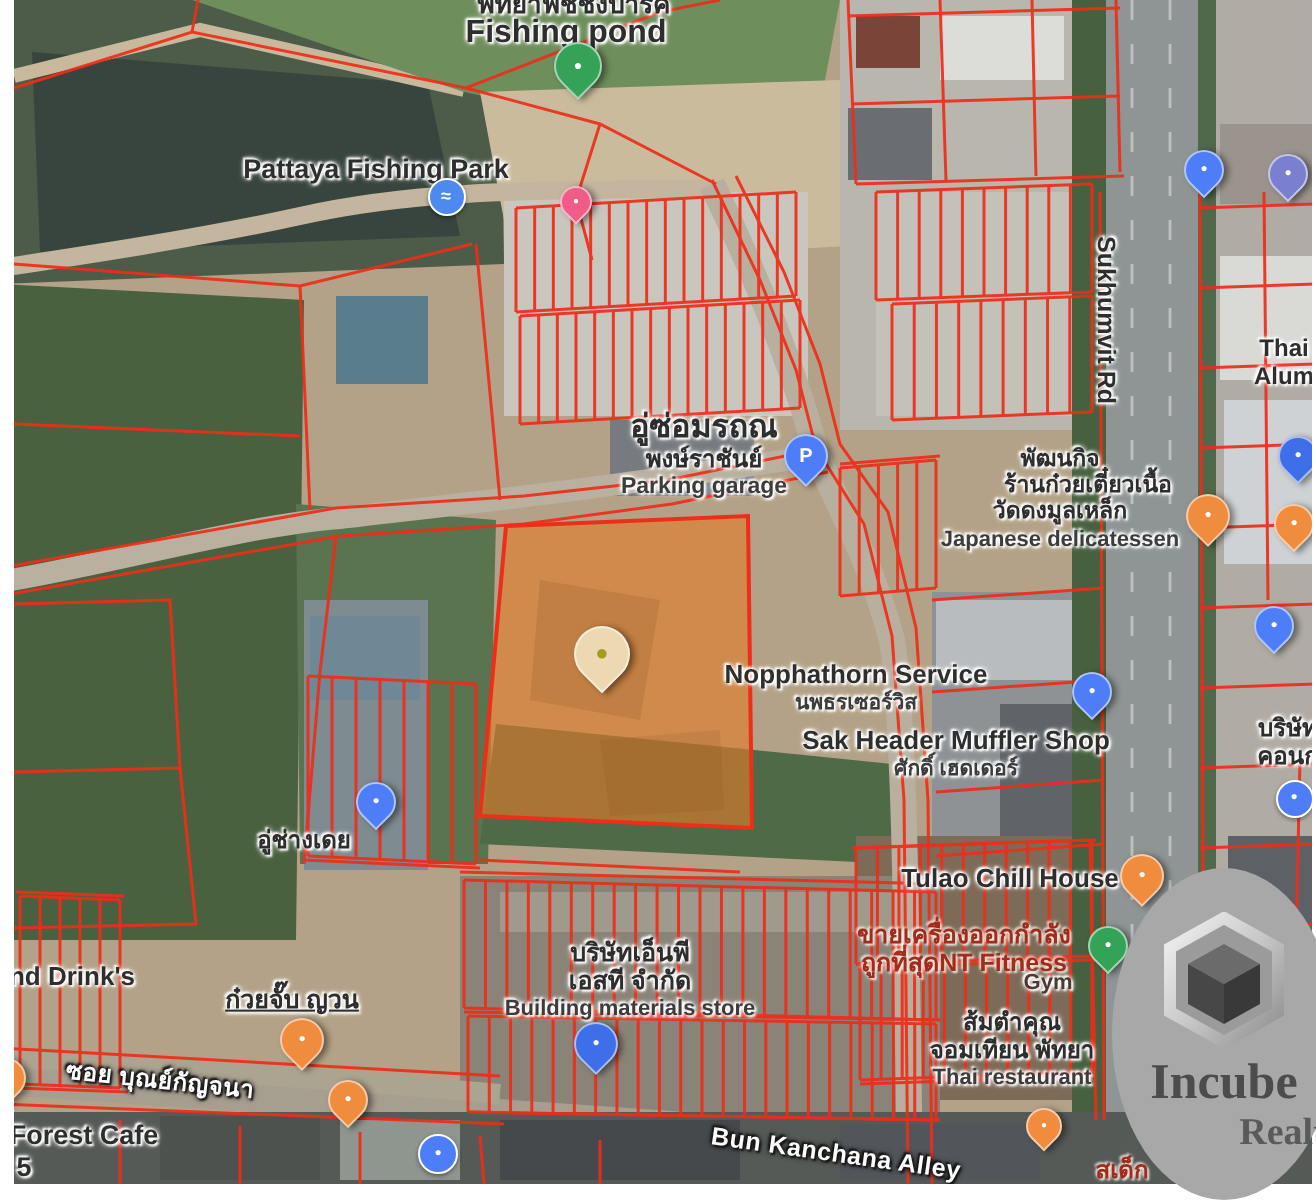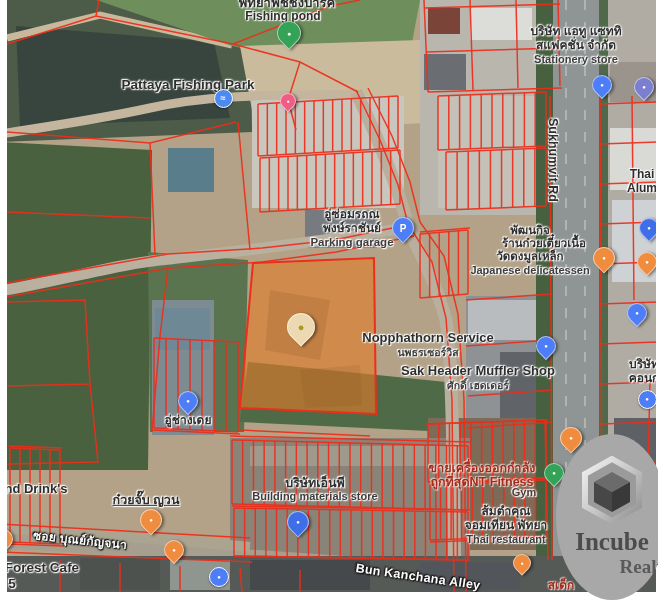--- a/index.html
+++ b/index.html
@@ -338,77 +338,76 @@
     <polygon points="253,263 374,258 376,414 240,408" fill="#e07a29" fill-opacity="0.62" stroke="#ee2d1a" stroke-width="2"></polygon>
     <polygon points="270,290 330,300 320,360 265,350" fill="#8a4f1d" opacity="0.18"></polygon>
     <polygon points="300,370 360,365 362,405 305,408" fill="#8a4f1d" opacity="0.14"></polygon>
   </svg>
 
   <div class="overlay">
       <div class="maplabel poi" style="left: 287px; top: 3px; transform: translate(-50%, -50%);">
         <div style="font-size: 13px;">พัทยาฟิชชิ่งปาร์ค</div>
       </div>
       <div class="maplabel poi" style="left: 283px; top: 17px; transform: translate(-50%, -50%);">
-        <div style="font-size: 12px;">Fishing pond</div>
+        <div style="font-size: 16px;">Fishing pond</div>
       </div>
       <div class="maplabel poi" style="left: 188px; top: 85px; transform: translate(-50%, -50%);">
         <div style="font-size: 13.5px;">Pattaya Fishing Park</div>
-      </div>
-      <div class="maplabel poi" style="left: 576px; top: 45px; transform: translate(-50%, -50%);">
-        <div style="font-size: 12px;">บริษัท แอทู แซททิ</div>
-        <div style="font-size: 12px;">สแฟคชั่น จำกัด</div>
-        <div style="font-size: 11px; color: rgb(60, 60, 60);">Stationery store</div>
       </div>
       <div class="maplabel poi" style="left: 553px; top: 160px; transform: translate(-50%, -50%) rotate(90deg);">
         <div style="font-size: 12.5px;">Sukhumvit Rd</div>
       </div>
       <div class="maplabel poi" style="left: 642px; top: 182px; transform: translate(-50%, -50%);">
         <div style="font-size: 12px;">Thai</div>
         <div style="font-size: 12px;">Alum</div>
       </div>
       <div class="maplabel poi" style="left: 672px; top: 198px; transform: translate(-50%, -50%);">
         <div style="font-size: 10px; color: rgb(192, 114, 47);">โรงพ่น</div>
         <div style="font-size: 10px; color: rgb(192, 114, 47);">ลูมิเนีย</div>
       </div>
       <div class="maplabel poi" style="left: 352px; top: 228px; transform: translate(-50%, -50%);">
-        <div style="font-size: 12px; text-align: center;">อู่ซ่อมรถณ</div>
+        <div style="font-size: 16px; text-align: center;">อู่ซ่อมรถณ</div>
         <div style="font-size: 12px;">พงษ์ราชันย์</div>
         <div style="font-size: 11.5px; color: rgb(60, 60, 60);">Parking garage</div>
       </div>
       <div class="maplabel poi" style="left: 530px; top: 250px; transform: translate(-50%, -50%);">
         <div style="font-size: 11.5px;">พัฒนกิจ</div>
         <div style="font-size: 11.5px; padding-left: 28px;">ร้านก๋วยเตี๋ยวเนื้อ</div>
         <div style="font-size: 11.5px;">วัดดงมูลเหล็ก</div>
         <div style="font-size: 11px; color: rgb(60, 60, 60);">Japanese delicatessen</div>
       </div>
       <div class="maplabel poi" style="left: 428px; top: 344px; transform: translate(-50%, -50%);">
         <div style="font-size: 13px;">Nopphathorn Service</div>
         <div style="font-size: 10.5px; color: rgb(60, 60, 60);">นพธรเซอร์วิส</div>
       </div>
       <div class="maplabel poi" style="left: 478px; top: 377px; transform: translate(-50%, -50%);">
         <div style="font-size: 13px;">Sak Header Muffler Shop</div>
         <div style="font-size: 10.5px; color: rgb(60, 60, 60);">ศักดิ์ เฮดเดอร์</div>
       </div>
-      <div class="maplabel poi" style="left: 152px; top: 421px; transform: translate(-50%, -50%); margin-left: 36px;">
+      <div class="maplabel poi" style="left: 152px; top: 421px; transform: translate(-50%, -50%);">
         <div style="font-size: 12px;">อู่ช่างเดย</div>
+      </div>
+      <div class="maplabel poi" style="left: 505px; top: 440px; transform: translate(-50%, -50%);">
+        <div style="font-size: 13px;">Tulao Chill House</div>
       </div>
       <div class="maplabel red" style="left: 482px; top: 475px; transform: translate(-50%, -50%);">
         <div style="font-size: 12.5px;">ขายเครื่องออกกำลัง</div>
         <div style="font-size: 12.5px;">ถูกที่สุดNT Fitness</div>
       </div>
       <div class="maplabel poi" style="left: 524px; top: 492px; transform: translate(-50%, -50%);">
         <div style="font-size: 11px; color: rgb(74, 58, 50);">Gym</div>
       </div>
       <div class="maplabel poi" style="left: 506px; top: 525px; transform: translate(-50%, -50%);">
         <div style="font-size: 12px;">ส้มตำคุณ</div>
         <div style="font-size: 12px;">จอมเทียน พัทยา</div>
         <div style="font-size: 11px; color: rgb(60, 60, 60);">Thai restaurant</div>
       </div>
       <div class="maplabel poi" style="left: 315px; top: 490px; transform: translate(-50%, -50%);">
         <div style="font-size: 12.5px;">บริษัทเอ็นพี</div>
+        <div style="font-size: 12.5px;">เอสที จำกัด</div>
         <div style="font-size: 11px; color: rgb(60, 60, 60);">Building materials store</div>
       </div>
       <div class="maplabel poi" style="left: 36px; top: 489px; transform: translate(-50%, -50%);">
         <div style="font-size: 13px;">nd Drink's</div>
       </div>
       <div class="maplabel poi" style="left: 146px; top: 500px; transform: translate(-50%, -50%); text-decoration: underline;">
         <div style="font-size: 12.5px;">ก๋วยจั๊บ ญวน</div>
       </div>
       <div class="maplabel road" style="left: 80px; top: 541px; transform: translate(-50%, -50%) rotate(6deg);">
         <div style="font-size: 12px;">ซอย บุณย์กัญจนา</div>

